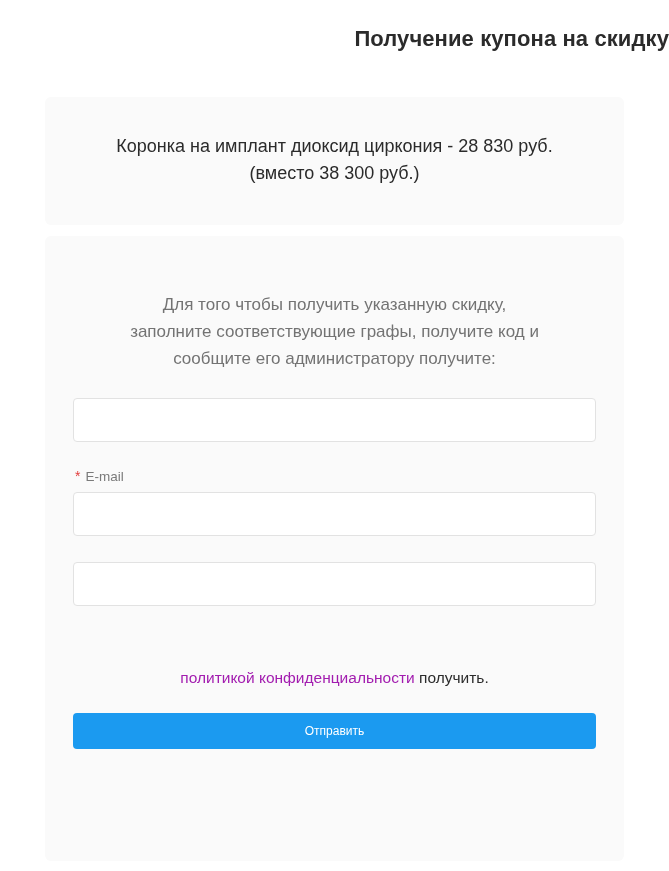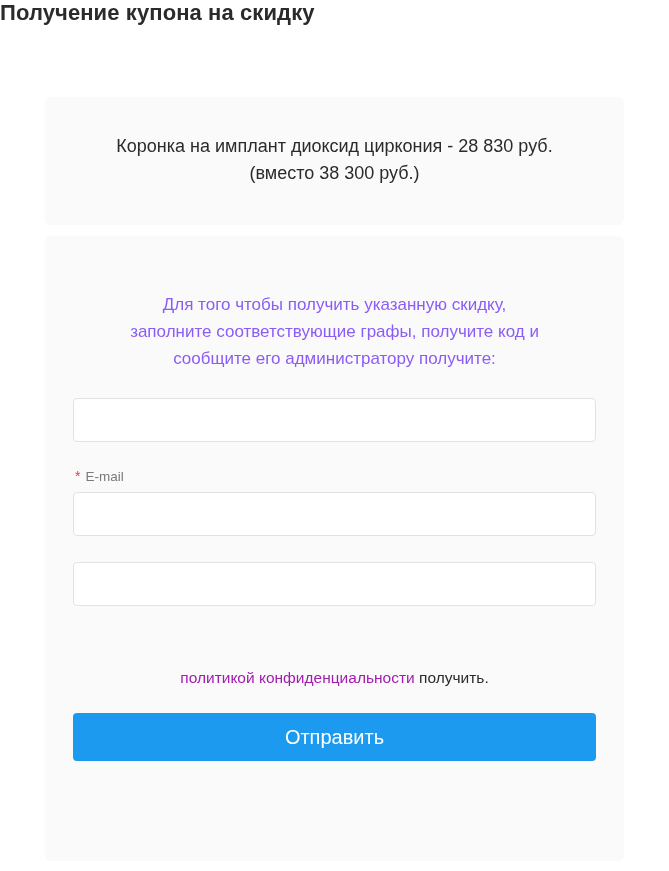--- a/index.html
+++ b/index.html
@@ -17,25 +17,26 @@
 
   .page {
     width: 669px;
     height: 871px;
     box-sizing: border-box;
     position: relative;
     overflow: hidden;
   }
 
   .page-title {
-    text-align: left;
+    text-align: right;
     font-size: 22px;
     font-weight: 700;
     color: #2b2b2b;
     margin: 0;
+    padding-top: 26px;
     letter-spacing: 0.1px;
   }
 
   .offer-card {
     position: absolute;
     left: 45px;
     top: 97px;
     width: 579px;
     box-sizing: border-box;
     background: #fafafa;
@@ -60,21 +61,21 @@
     box-sizing: border-box;
     background: #fafafa;
     border-radius: 6px;
     padding: 34px 28px 0 28px;
   }
 
   .form-intro {
     text-align: center;
     font-size: 17px;
     line-height: 27px;
-    color: #8b5cf6;
+    color: #737373;
     margin: 21px 0 0 0;
     padding: 0 10px;
   }
 
   .field {
     margin-top: 26px;
   }
   .field-label {
     font-size: 13.5px;
     color: #7a7a7a;
@@ -111,27 +112,27 @@
   .consent a {
     color: #a21caf;
     text-decoration: none;
   }
 
   .submit-button {
     display: block;
     width: 100%;
     box-sizing: border-box;
     margin-top: 23px;
-    height: 48px;
+    height: 36px;
     background: #1b9af0;
     border: none;
     border-radius: 4px;
     color: #ffffff;
     font-family: "Liberation Sans", sans-serif;
-    font-size: 20px;
+    font-size: 12px;
     cursor: pointer;
   }
 </style>
 </head>
 <body>
 
 <div class="page">
 
   <h1 class="page-title">Получение купона на скидку</h1>
 

